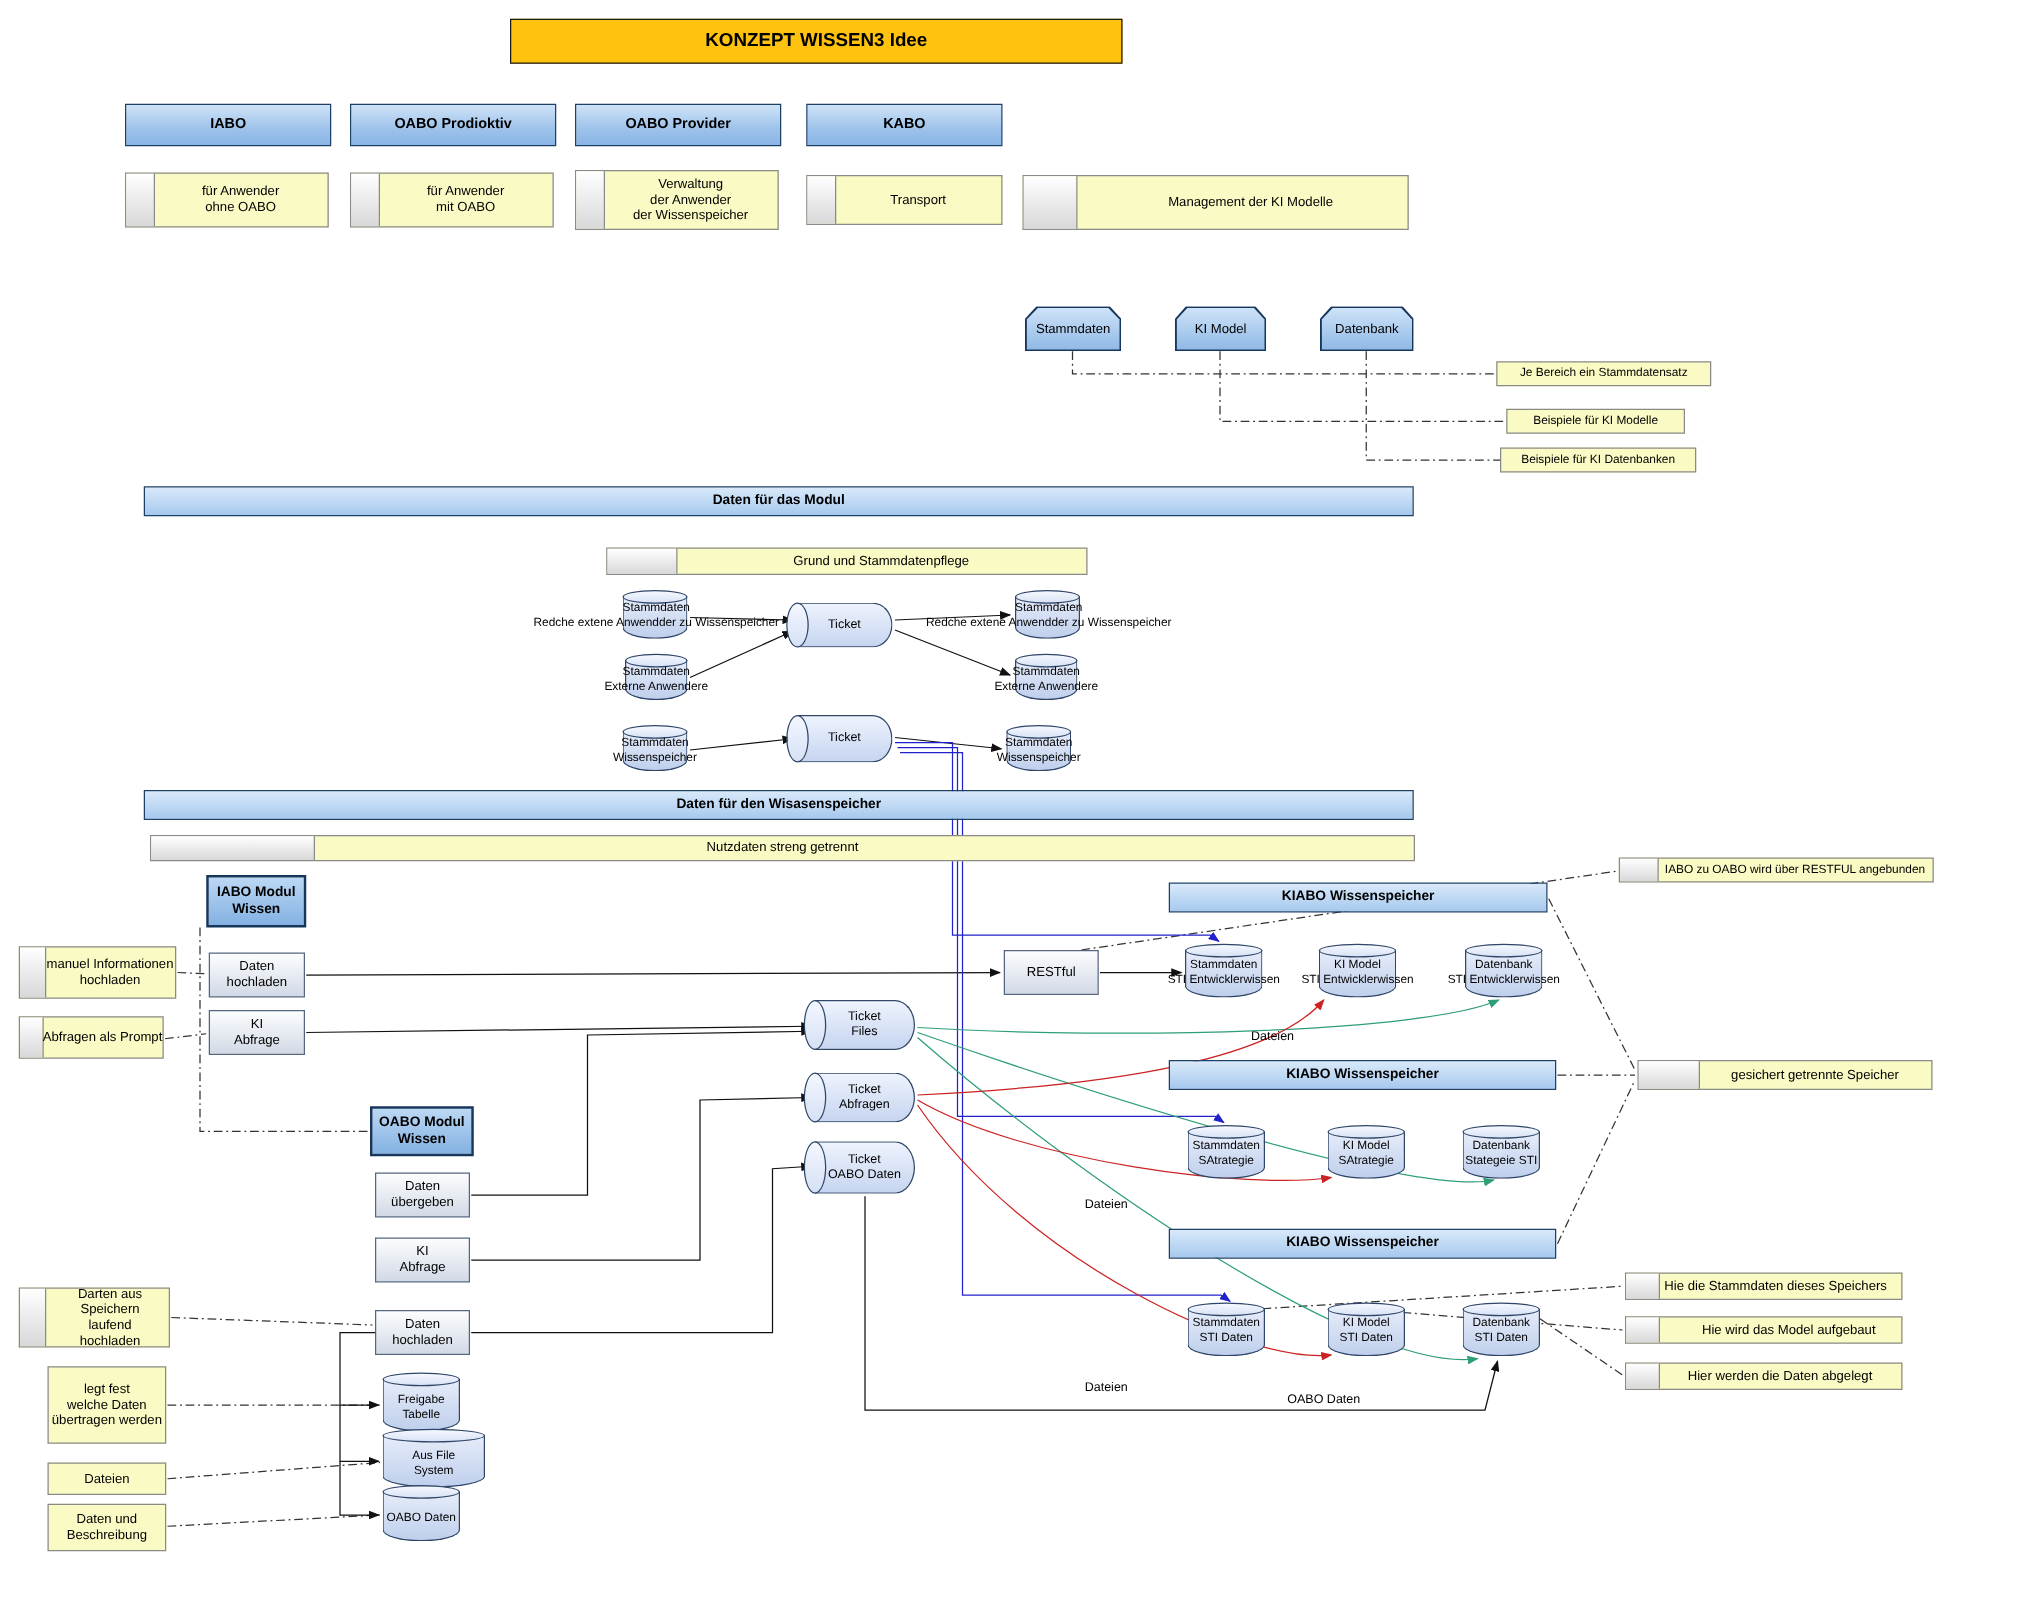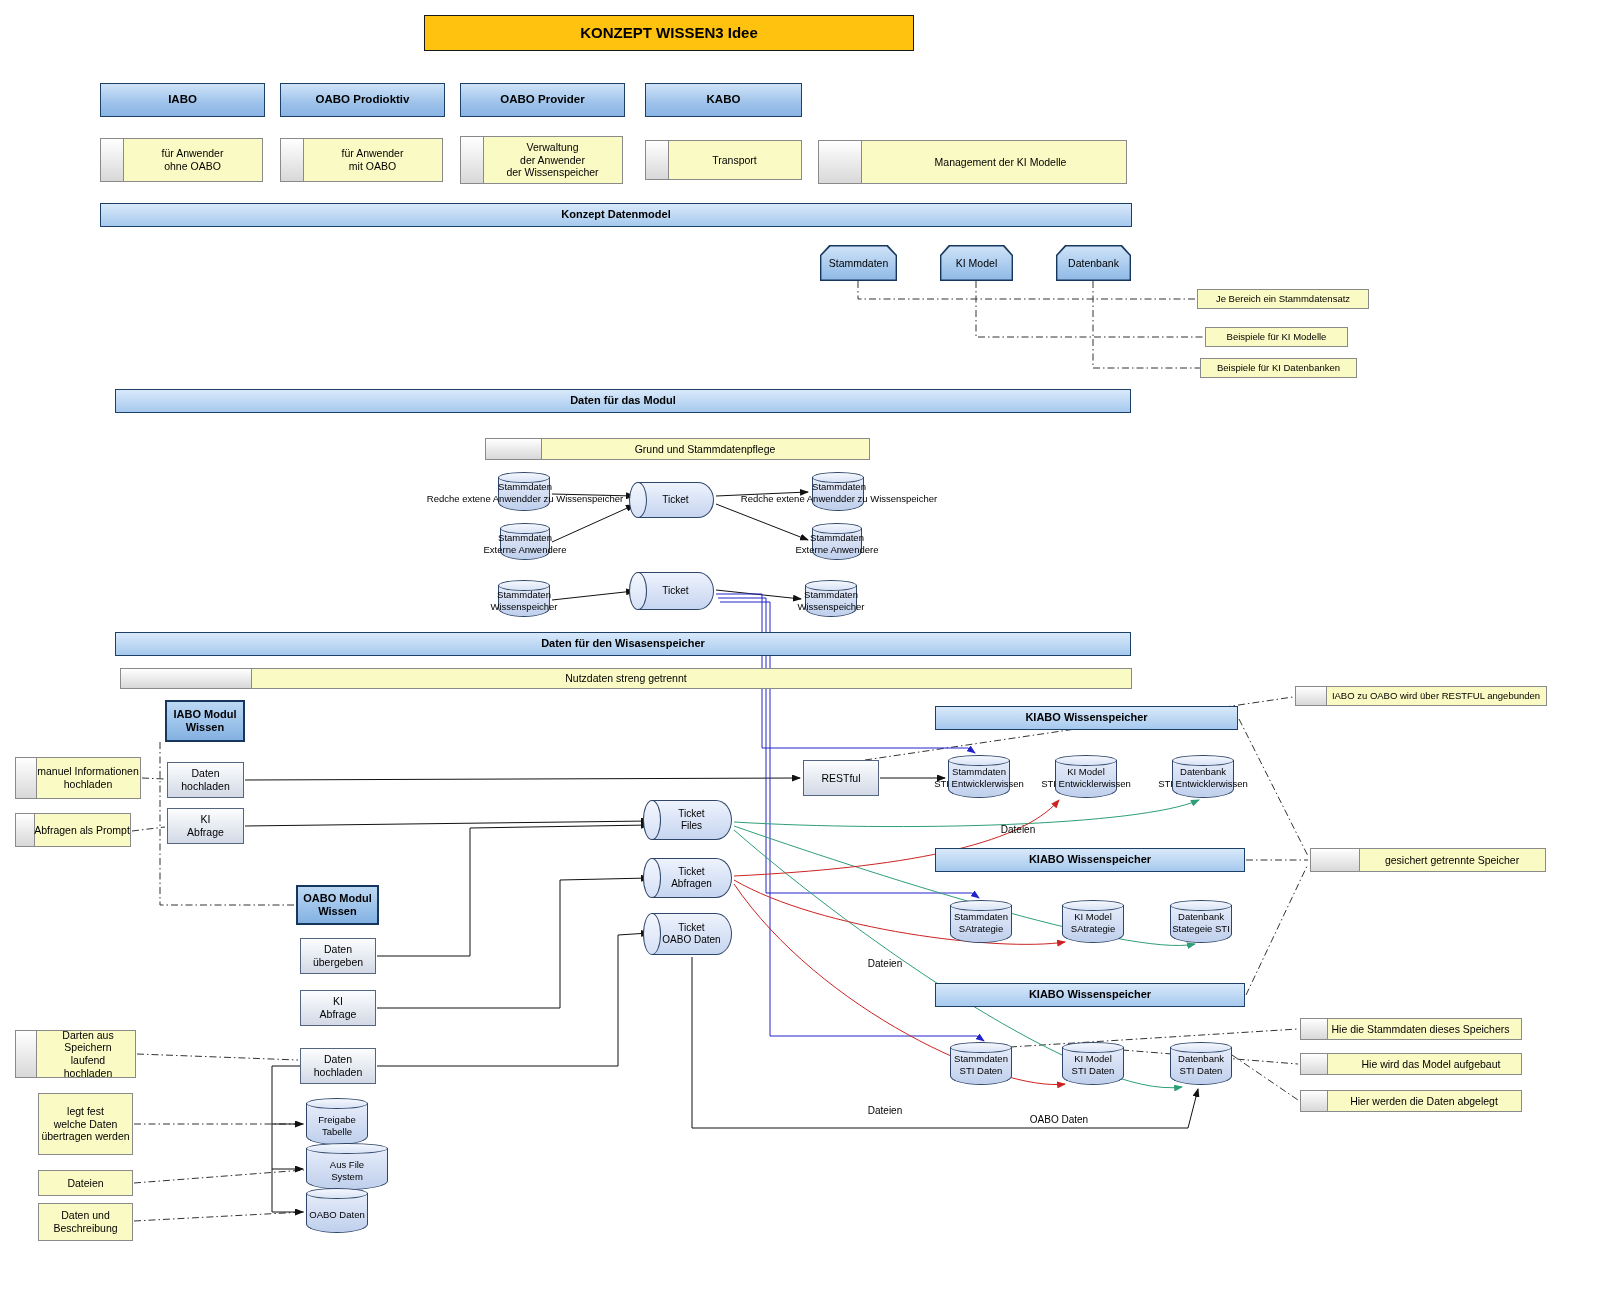--- a/index.html
+++ b/index.html
@@ -113,21 +113,21 @@
       </g>
 
       <g stroke="#CC2222">
         <path d="M734,876 C900,868 1020,846 1059,800" marker-end="url(#mR)"></path>
         <path d="M734,880 C820,930 1000,952 1065,942" marker-end="url(#mR)"></path>
         <path d="M734,884 C820,1010 1000,1092 1065,1084" marker-end="url(#mR)"></path>
       </g>
     </g>
   </svg>
 
-  <div class="node title-box" style="left:424px;top:15px;width:490px;height:36px">KONZEPT WISSEN3 Idee</div>
+  <div class="node title-box" style="left:408px;top:15px;width:490px;height:36px">KONZEPT WISSEN3 Idee</div>
 
   <div class="node hdr" style="left:100px;top:83px;width:165px;height:34px">IABO</div>
   <div class="node hdr" style="left:280px;top:83px;width:165px;height:34px">OABO  Prodioktiv</div>
   <div class="node hdr" style="left:460px;top:83px;width:165px;height:34px">OABO Provider</div>
   <div class="node hdr" style="left:645px;top:83px;width:157px;height:34px">KABO</div>
 
   <div class="node ynote" style="left:100px;top:138px;width:163px;height:44px;padding-left:22px">
     <span class="tab" style="width:22px"></span>
     <span class="txt">für Anwender
 ohne OABO</span>
@@ -145,21 +145,20 @@
   </div>
   <div class="node ynote" style="left:645px;top:140px;width:157px;height:40px;padding-left:22px">
     <span class="tab" style="width:22px"></span>
     <span class="txt">Transport</span>
   </div>
   <div class="node ynote" style="left:818px;top:140px;width:309px;height:44px;padding-left:56px">
     <span class="tab" style="width:42px"></span>
     <span class="txt">Management der KI Modelle</span>
   </div>
 
-  <div class="node banner" style="left:100px;top:203px;width:1032px;height:24px">Konzept Datenmodel</div>
 
   <div class="node card" style="left:820px;top:245px;width:77px;height:36px">
     <div class="inner">Stammdaten</div>
   </div>
   <div class="node card" style="left:940px;top:245px;width:73px;height:36px">
     <div class="inner">KI Model</div>
   </div>
   <div class="node card" style="left:1056px;top:245px;width:75px;height:36px">
     <div class="inner">Datenbank</div>
   </div>

